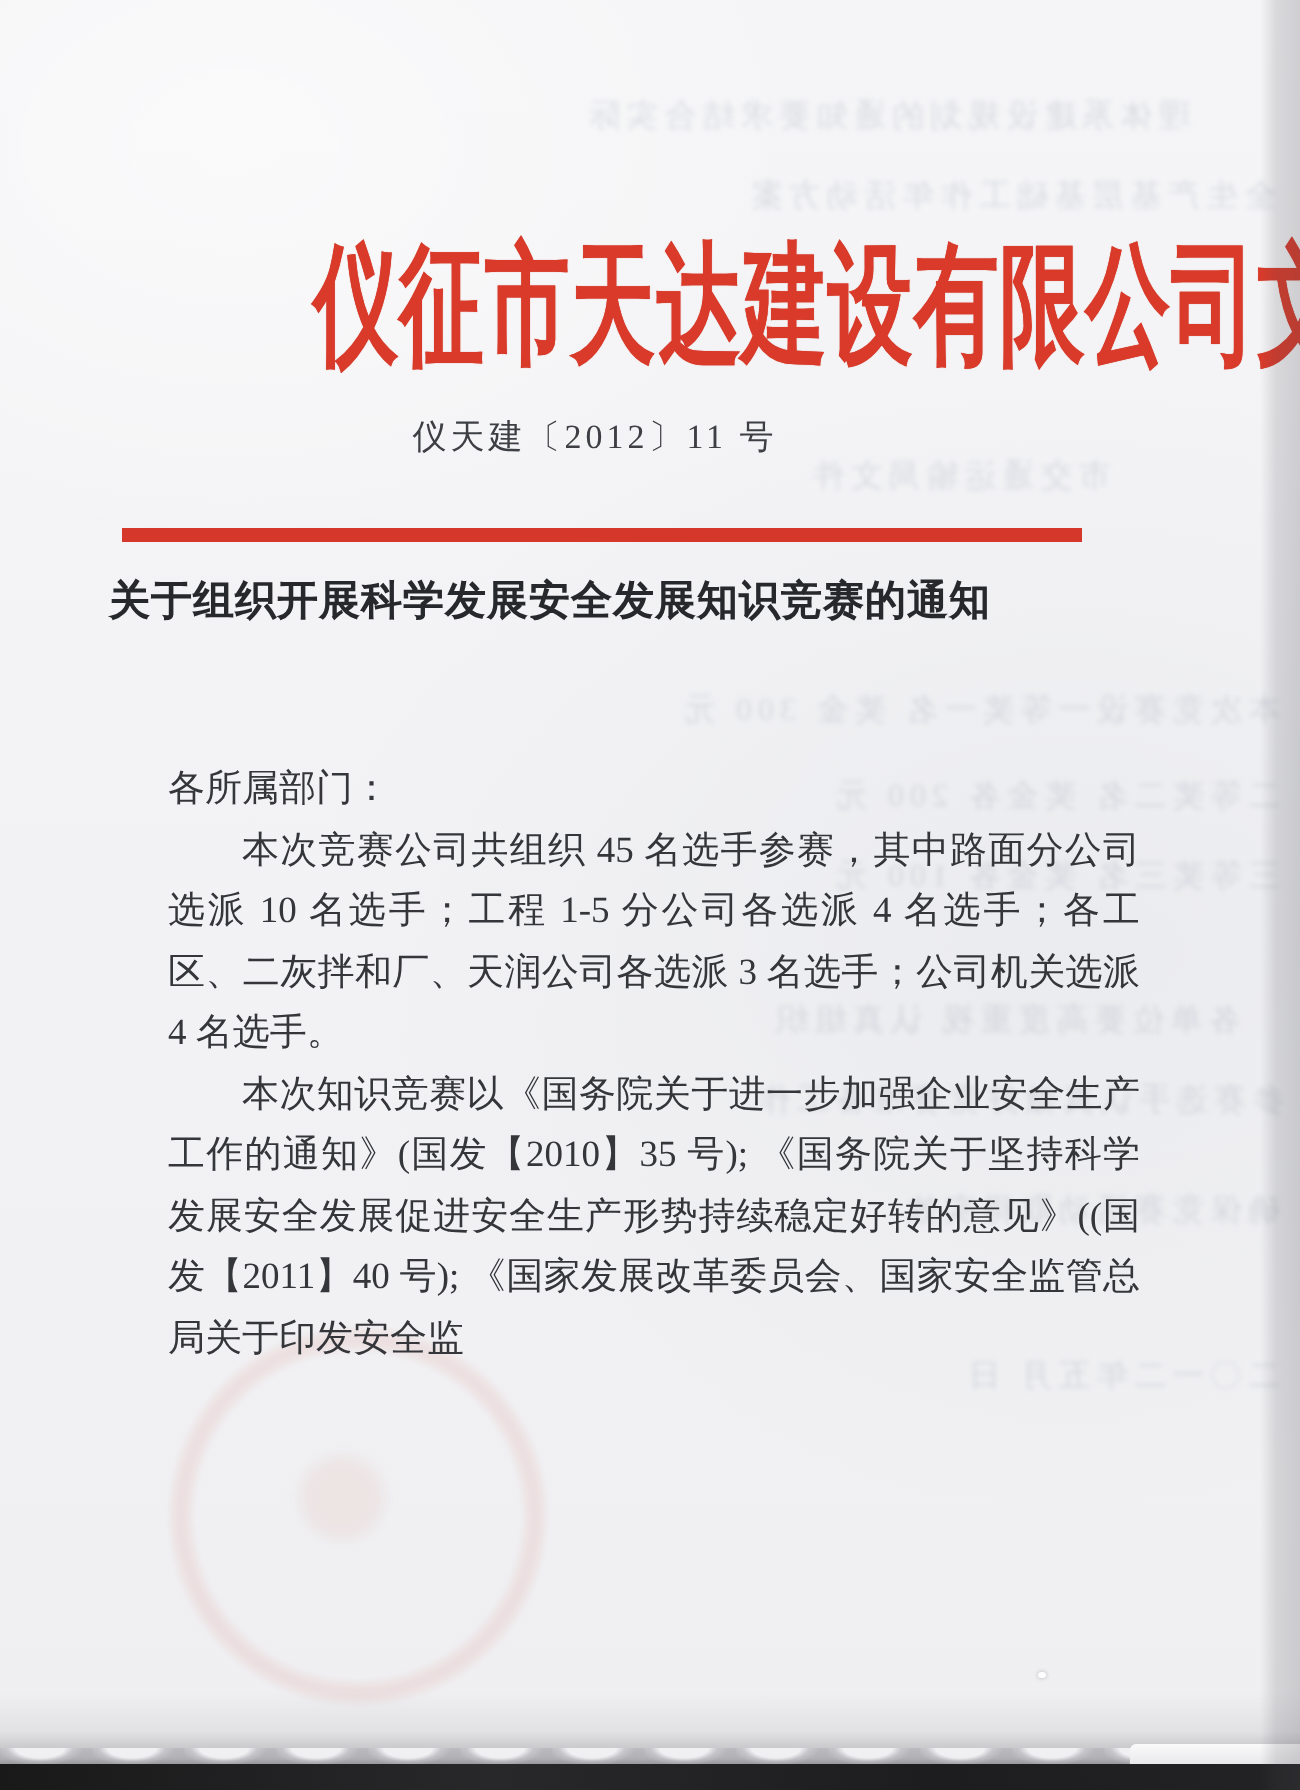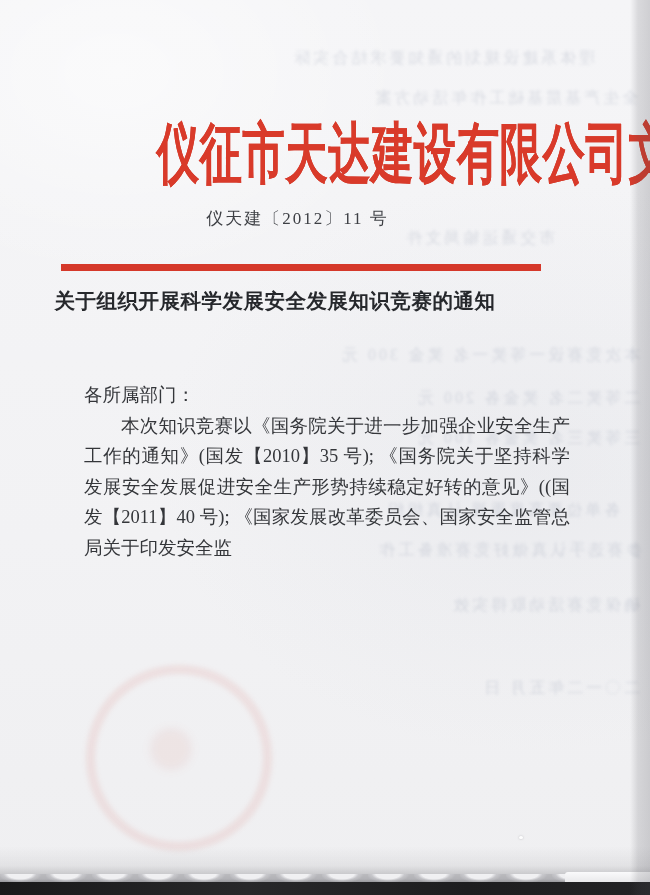--- a/index.html
+++ b/index.html
@@ -107,20 +107,21 @@
   </div>
 
   <div class="doc-number">仪天建〔2012〕11 号</div>
 
   <div class="red-rule"></div>
 
   <h1 class="doc-title">关于组织开展科学发展安全发展知识竞赛的通知</h1>
 
   <div class="body-block">
     <p>各所属部门：</p>
+    <p class="para">本次竞赛公司共组织 45 名选手参赛，其中路面分公司选派 10 名选手；工程 1-5 分公司各选派 4 名选手；各工区、二灰拌和厂、天润公司各选派 3 名选手；公司机关选派 4 名选手。</p>
     <p class="para">本次知识竞赛以《国务院关于进一步加强企业安全生产工作的通知》(国发【2010】35 号); 《国务院关于坚持科学发展安全发展促进安全生产形势持续稳定好转的意见》((国发【2011】40 号); 《国家发展改革委员会、国家安全监管总局关于印发安全监</p>
   </div>
 
   <div class="edge-shadow"></div>
   <div class="paper-scallop"></div>
   <div class="second-sheet"></div>
   <div class="scanner-bed"></div>
   <div class="right-band"></div>
 
 </div>

